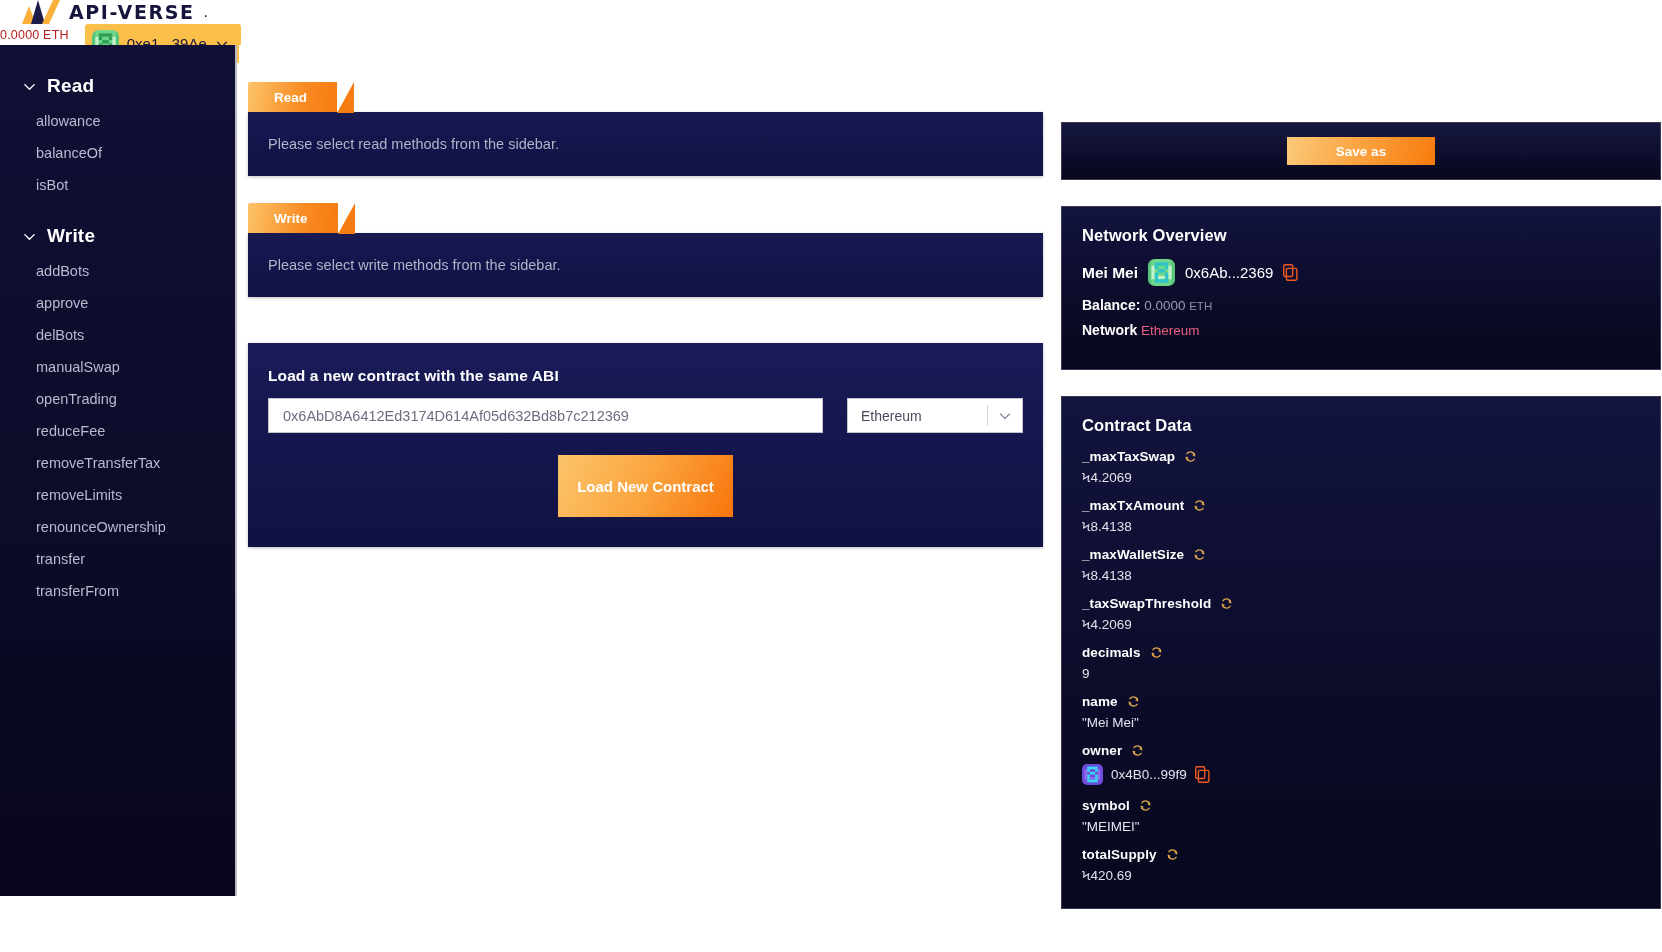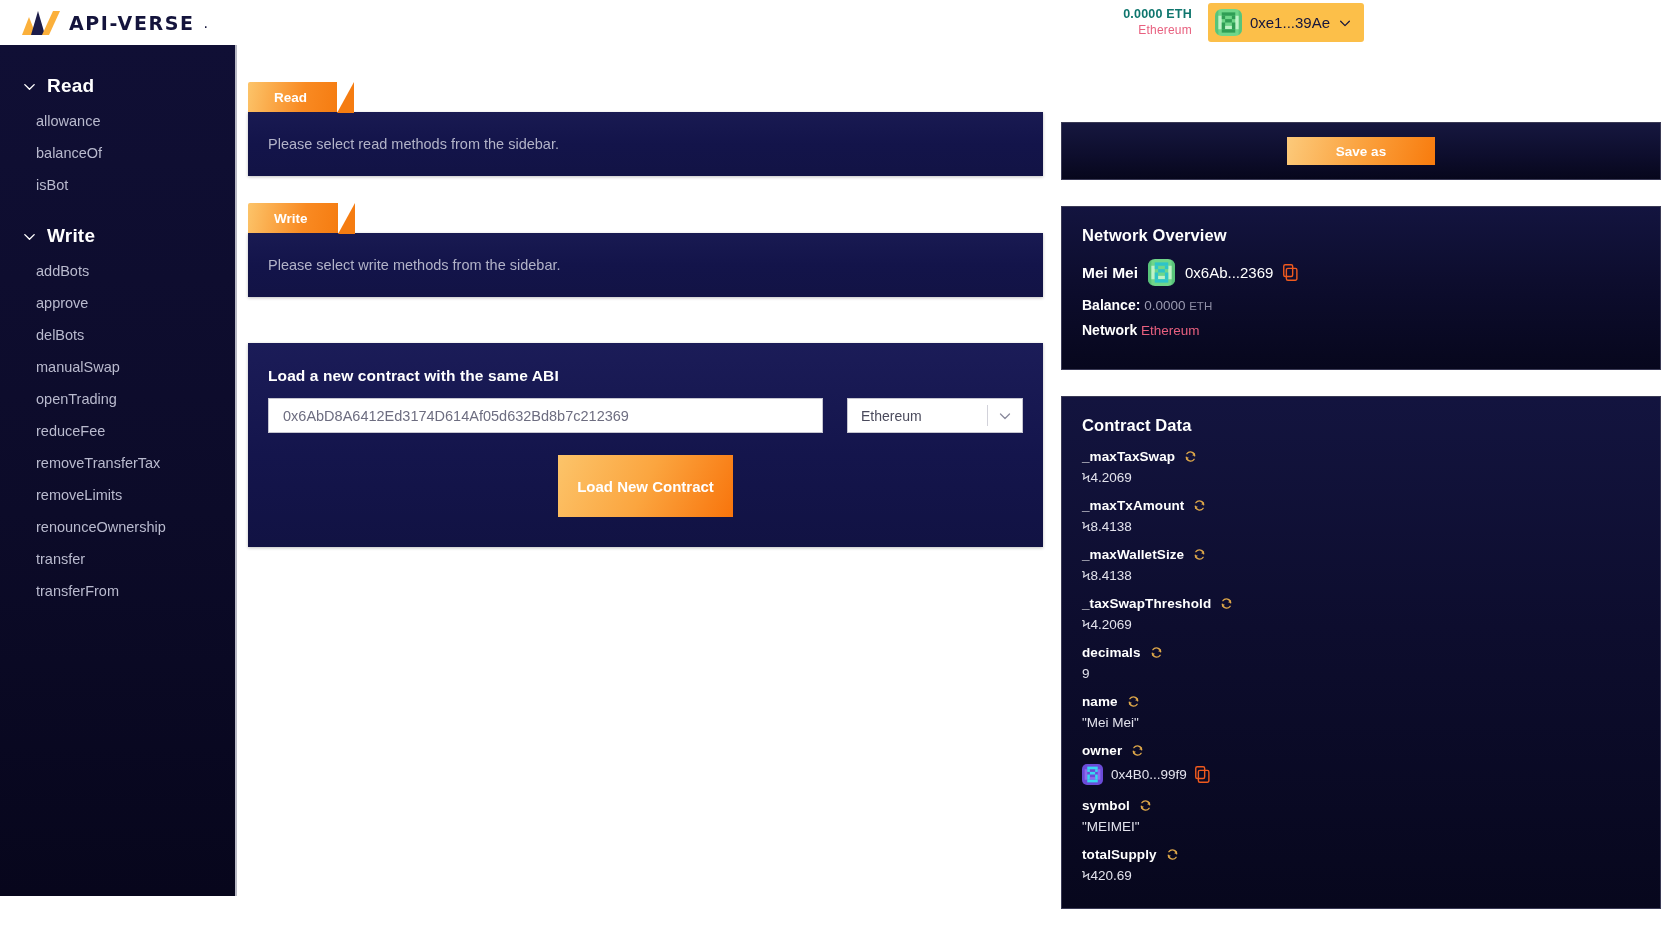--- a/index.html
+++ b/index.html
@@ -13,22 +13,23 @@
   }
 
   
   #topbar {
     position: absolute;
     top: 0; left: 0;
     width: 1380px;
     height: 45px;
     background: #ffffff;
     display: flex;
-    align-items: center;
+    align-items: flex-start;
     justify-content: space-between;
+    flex-direction: column;
   }
 
   #logo-block {
     display: flex;
     align-items: center;
     gap: 9px;
     margin-left: 22px;
   }
   #logo-mark { width: 38px; height: 24px; display: block; }
   #logo-word {
@@ -45,22 +46,22 @@
     align-items: center;
     gap: 16px;
     margin-right: 16px;
   }
   #wallet-balance-col {
     text-align: right;
     line-height: 1.25;
   }
   #wallet-eth {
     font-size: 12.5px;
-    font-weight: 700;
-    color: #0f766e;
+    font-weight: 400;
+    color: #b91c1c;
     letter-spacing: .2px;
   }
   #wallet-net {
     font-size: 12px;
     color: #e8607f;
     letter-spacing: .2px;
   }
   #wallet-btn {
     display: flex;
     align-items: center;

